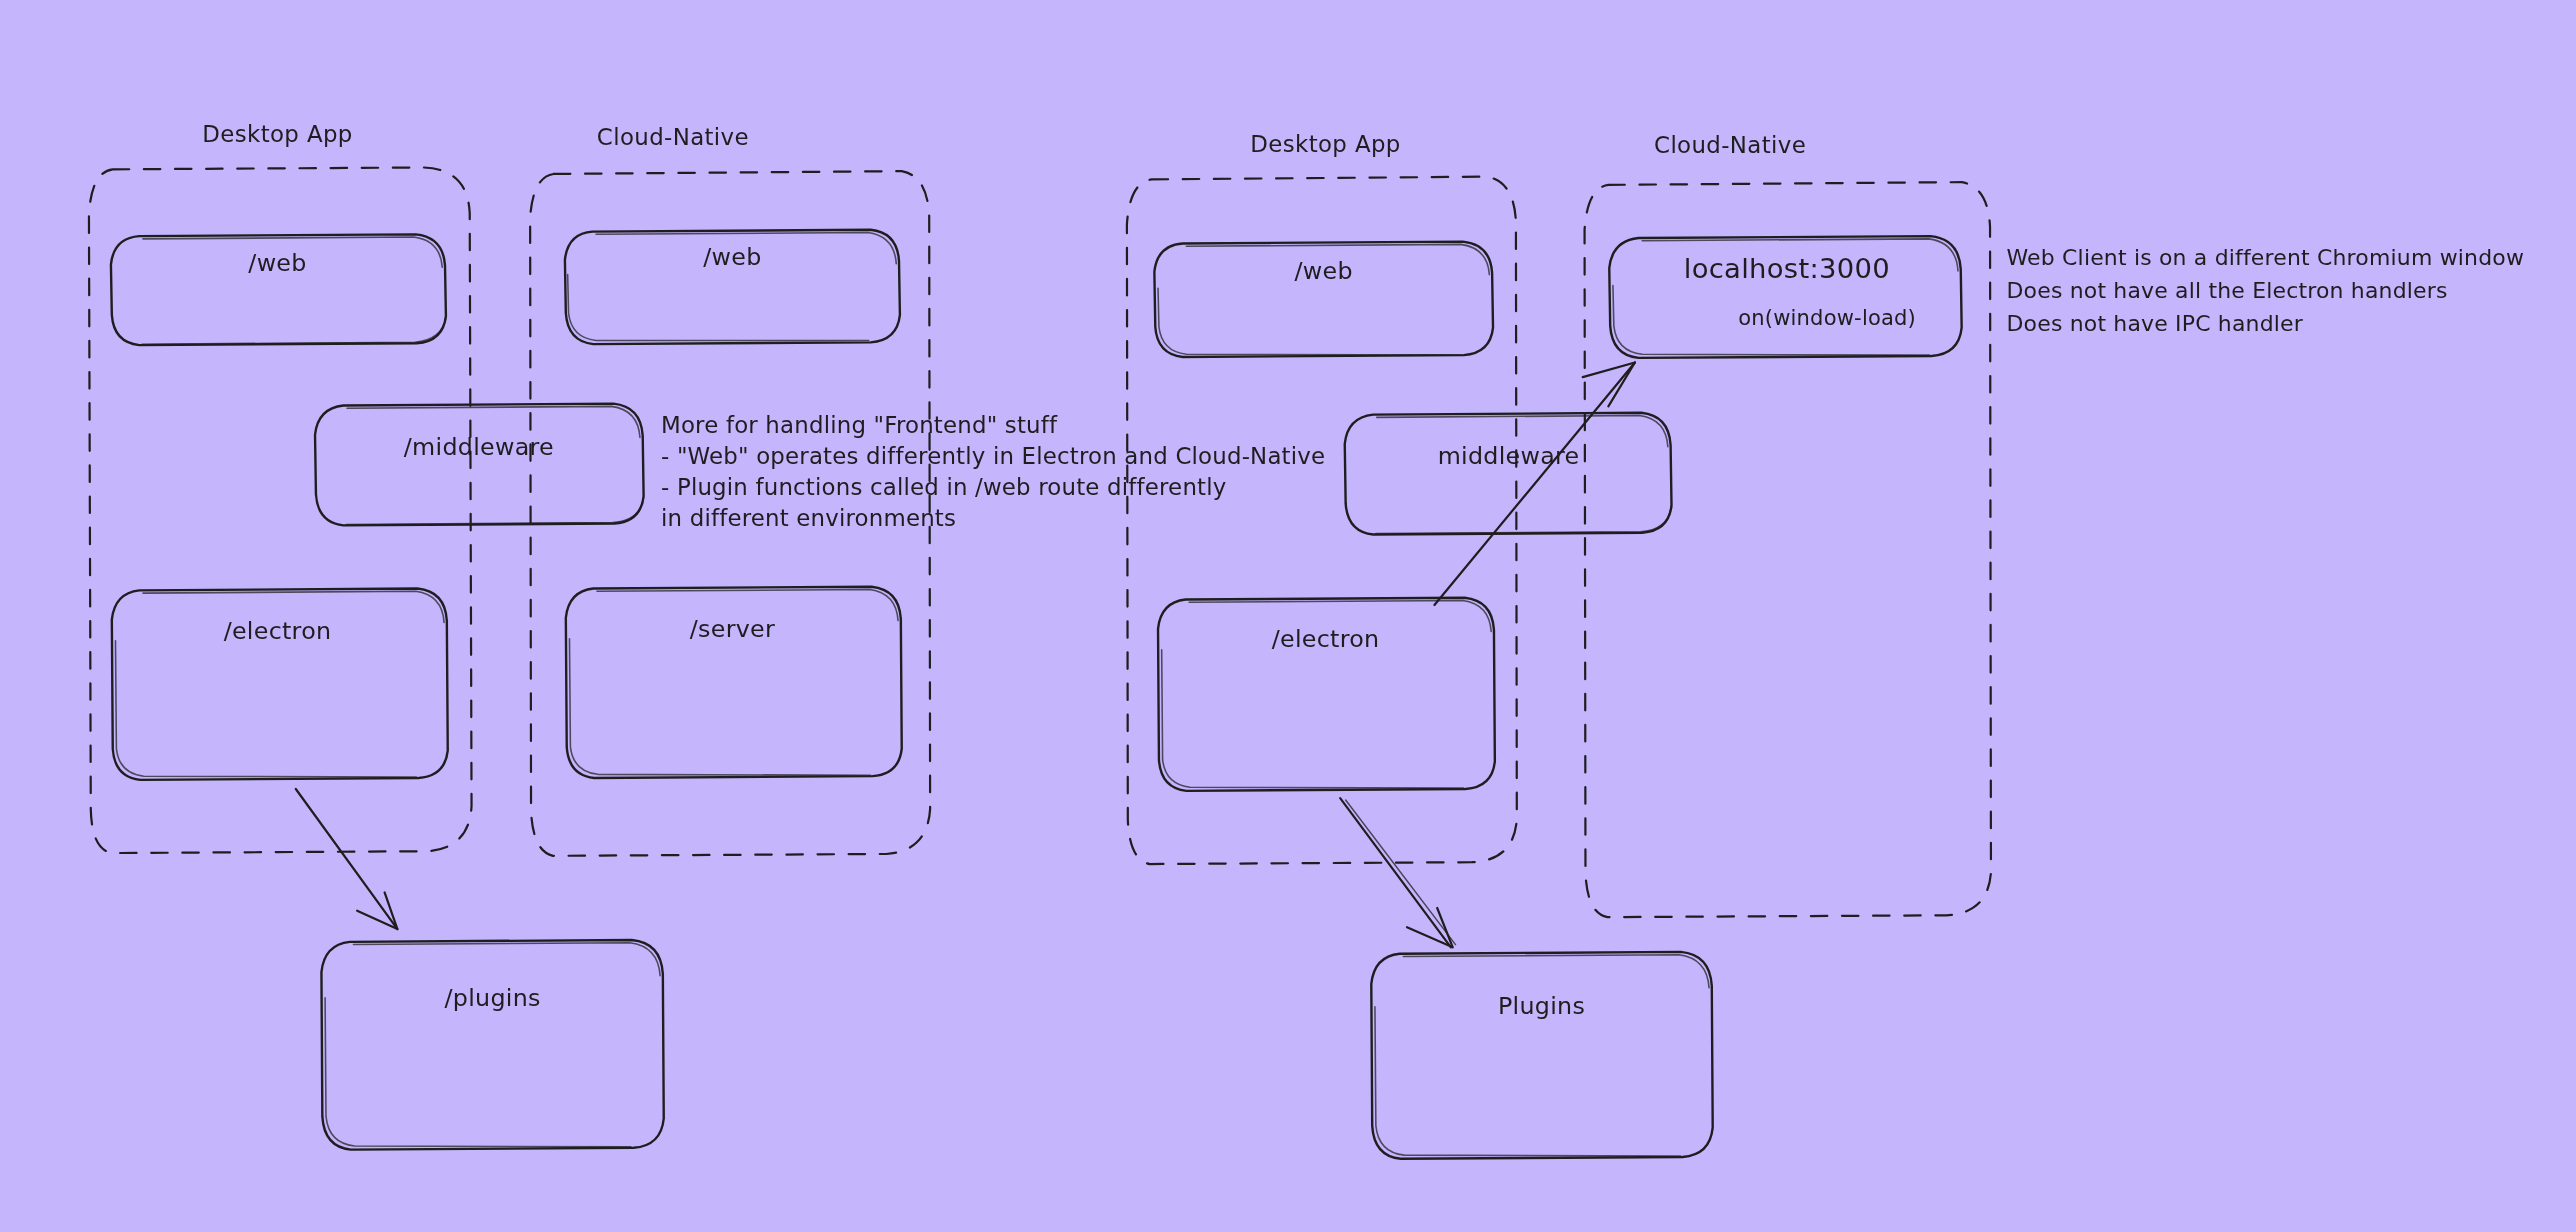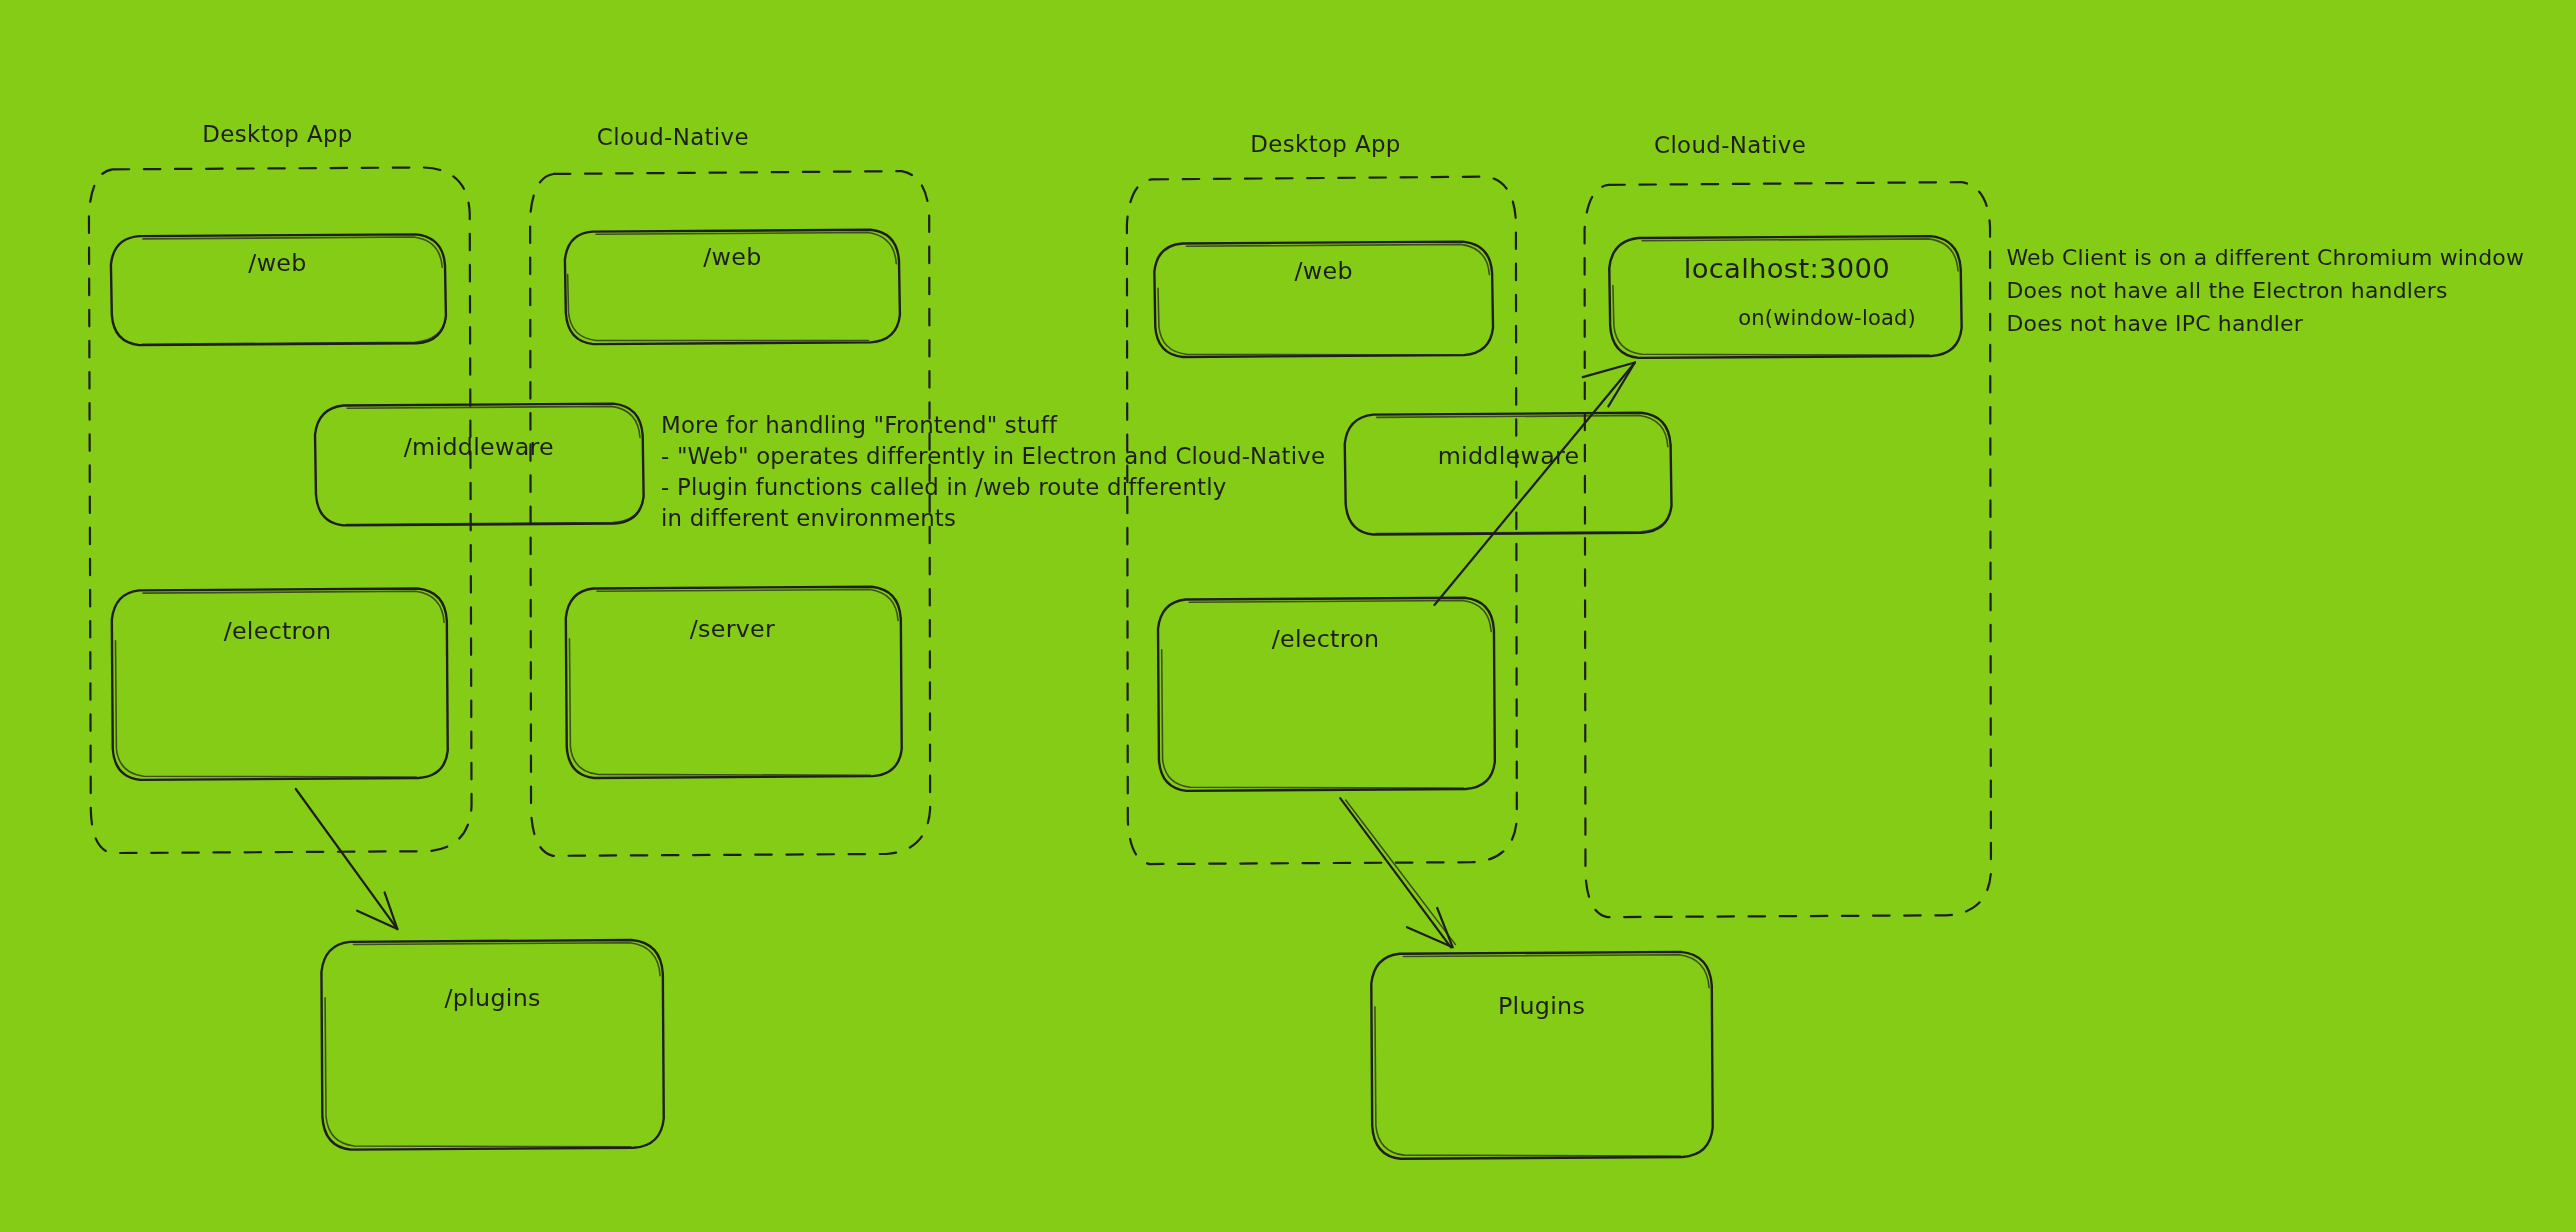--- a/index.html
+++ b/index.html
@@ -10,21 +10,21 @@
   body {
     width: 2576px;
     height: 1232px;
     overflow: hidden;
     font-family: "DejaVu Sans", sans-serif;
   }
   #canvas {
     position: relative;
     width: 2576px;
     height: 1232px;
-    background: #84cc16;
+    background: #c4b5fd;
   }
   svg.diagram {
     position: absolute;
     top: 0;
     left: 0;
     width: 2576px;
     height: 1232px;
   }
   .hand-text {
     font-family: "DejaVu Sans", sans-serif;

